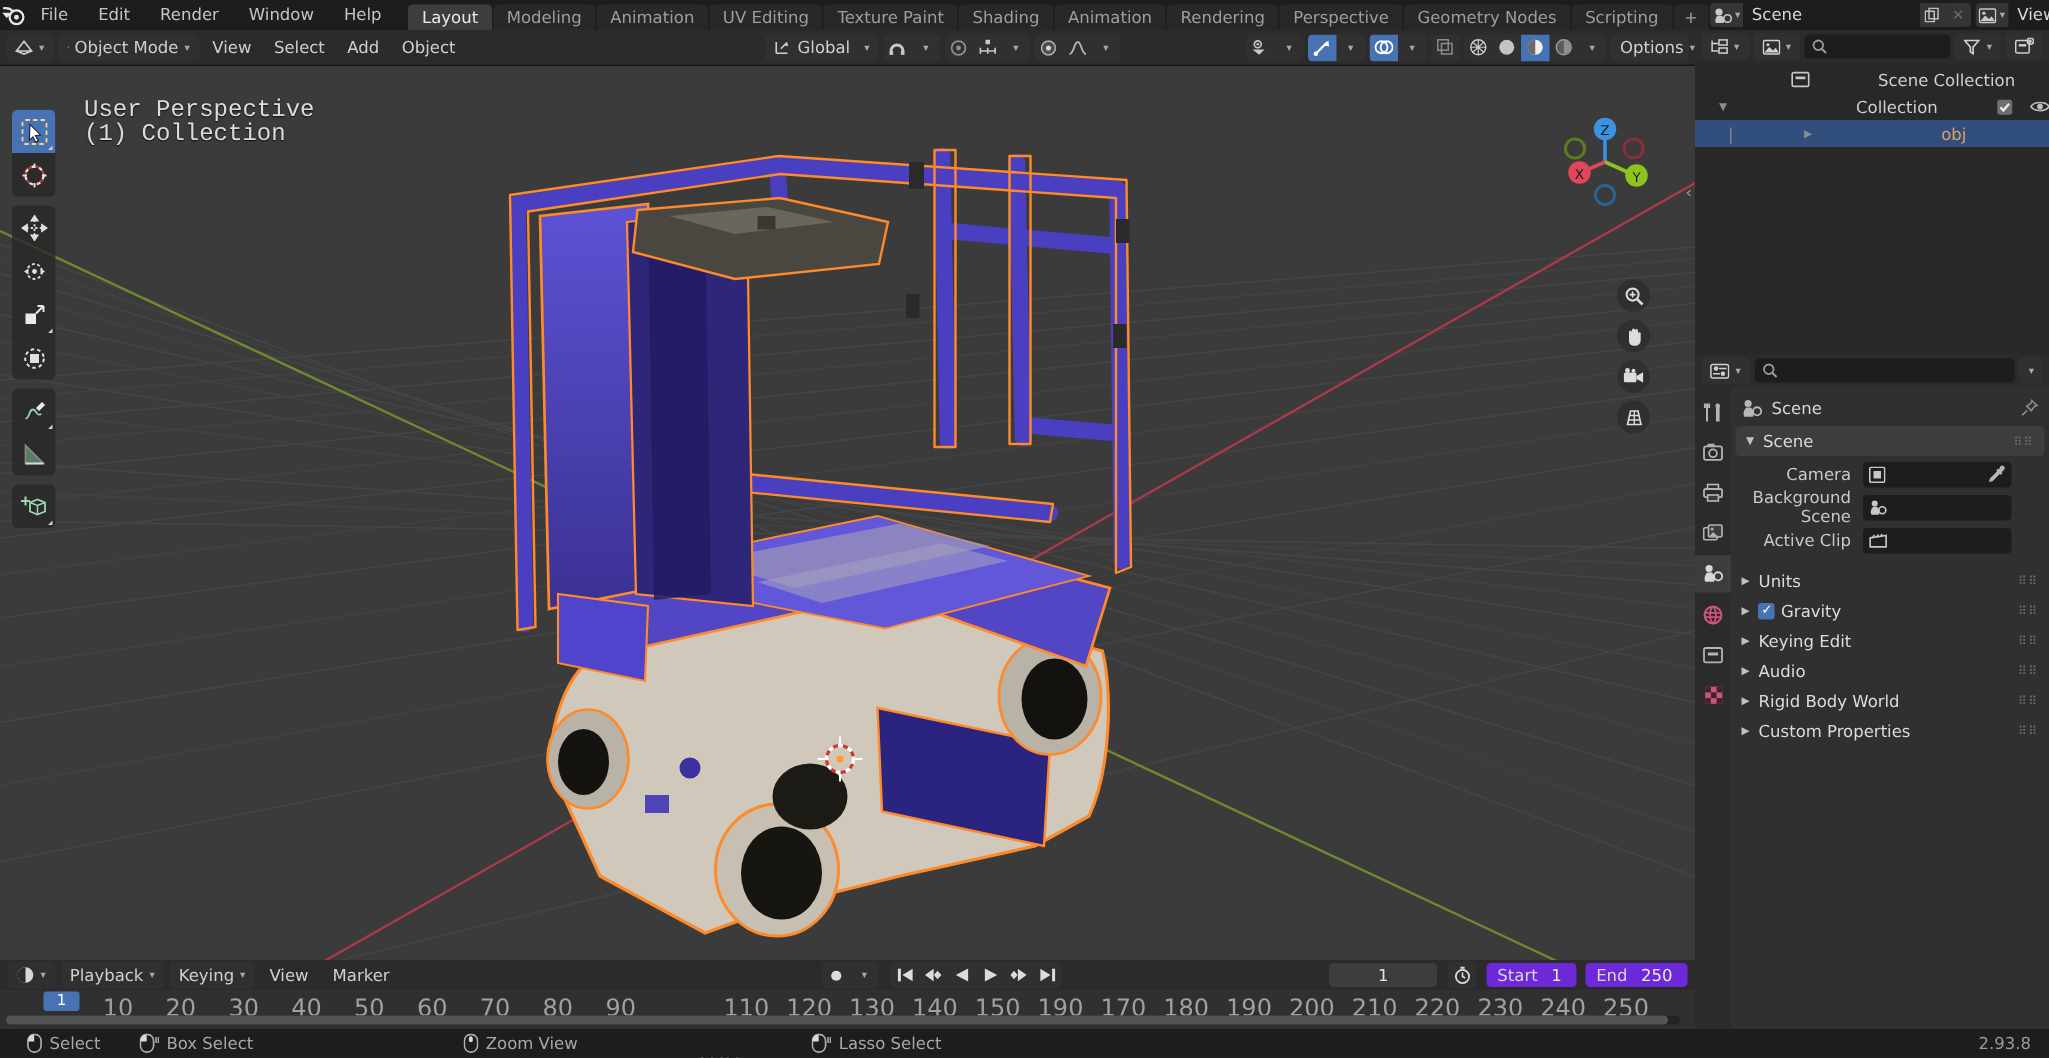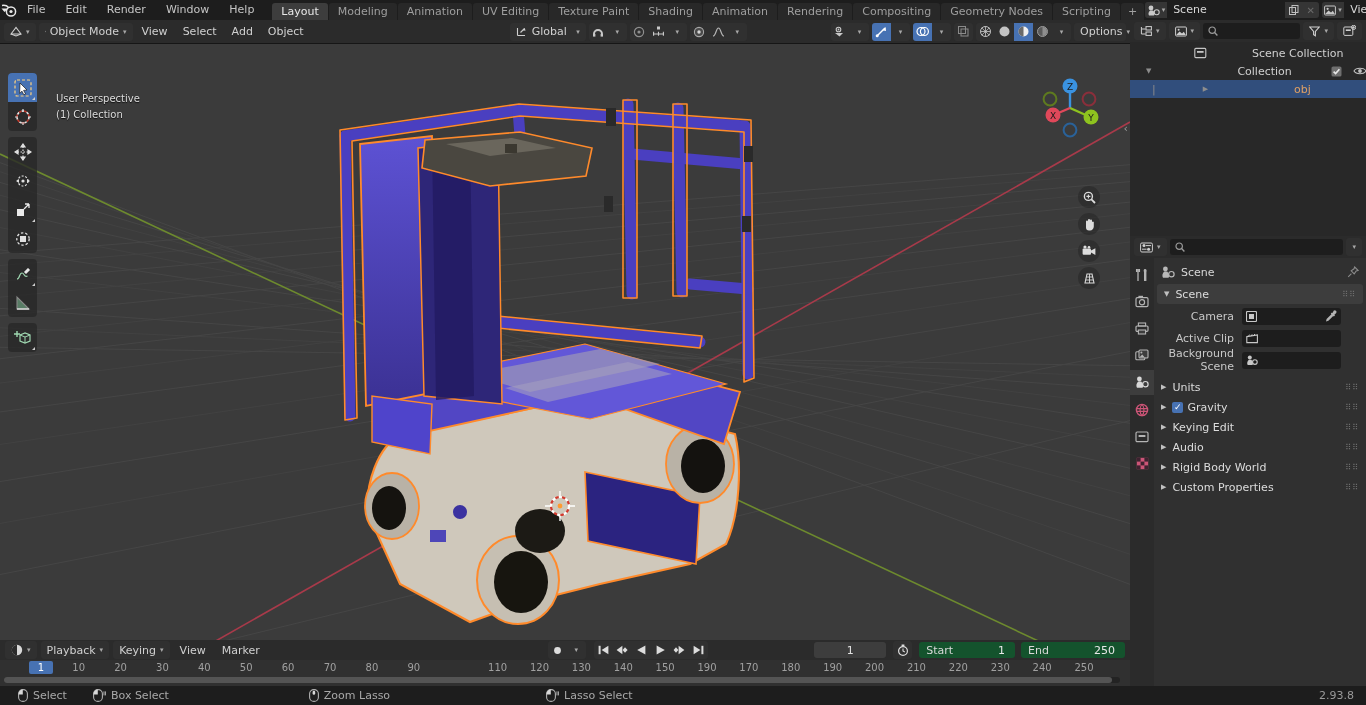--- a/index.html
+++ b/index.html
@@ -33,51 +33,51 @@
   .hgroup { display:flex; align-items:center; background:#303030; border-radius:3px; overflow:hidden; height:18px; }
   .hgroup > .seg { width:19px; height:18px; display:flex; align-items:center; justify-content:center; color:#c8c8c8; }
   .hgroup > .seg.on { background:#4772b3; color:#fff; }
   .chev { font-size:7px; color:#a8a8a8; }
   .spacer { flex:1; }
 
   
   .viewport { position:absolute; left:0; top:44px; width:1130px; height:596px;
     background:#3b3b3b; overflow:hidden; }
   .vp-canvas{ position:absolute; inset:0; }
-  .vp-text { position:absolute; left:56px; top:47px; font-size:10px; color:#dcdcdc;
-    text-shadow:0 1px 1px rgba(0,0,0,.8); line-height:16px; }
+  .vp-text { position:absolute; left:56px; top:21px; font-size:16px; color:#dcdcdc;
+    text-shadow:0 1px 1px rgba(0,0,0,.8); line-height:16px;font-family:Liberation Mono, monospace; }
   .toolbar { position:absolute; left:8px; top:29px; width:29px; display:flex; flex-direction:column; gap:1px; }
   .tgrp { display:flex; flex-direction:column; background:#282828cc; border-radius:4px; overflow:hidden; margin-bottom:5px;}
   .tbtn { width:29px; height:29px; display:flex; align-items:center; justify-content:center;
     color:#d8d8d8; position:relative; }
   .tbtn.active { background:#4772b3; }
   .tbtn .corner { position:absolute; right:2px; bottom:2px; width:0; height:0;
     border-left:3px solid transparent; border-bottom:3px solid #cfcfcf; }
 
   
   .gizmo { position:absolute; right:24px; top:28px; width:72px; height:72px; }
   .navbtns { position:absolute; right:30px; top:142px; display:flex; flex-direction:column; gap:5px; }
   .navbtn { width:22px; height:22px; border-radius:50%; background:#28282899;
     display:flex; align-items:center; justify-content:center; color:#d6d6d6; }
   .sidearrow { position:absolute; right:2px; top:78px; color:#9a9a9a; font-size:11px; }
 
   
   .tlheader { position:absolute; left:0; top:640px; width:1130px; height:20px; background:#2b2b2b;
     display:flex; align-items:center; padding:0 5px; gap:4px; }
   .tlrow { position:absolute; left:0; top:660px; width:1130px; height:26px; background:#303030; }
   .tl-ticks { position:absolute; left:0; top:0; width:1130px; height:16px; }
-  .tick { position:absolute; top:2px; font-size:10px; color:#a0a0a0; transform:translateX(-50%); }
+  .tick { position:absolute; top:2px; font-size:16px; color:#a0a0a0; transform:translateX(-50%); }
   .playhead { position:absolute; top:1px; width:24px; height:13px; background:#4772b3;
     border-radius:2px; color:#fff; font-size:10px; display:flex; align-items:center; justify-content:center;
     transform:translateX(-50%); }
   .scrollbar { position:absolute; left:4px; top:17px; width:1116px; height:6px; background:#232323; border-radius:3px;}
   .scrollbar i { position:absolute; left:0; top:0; width:1108px; height:6px; background:#545454; border-radius:3px; display:block;}
   .frame-field { height:16px; background:#3d3d3d; border-radius:3px; display:flex; align-items:center;
     justify-content:center; color:#e2e2e2; font-size:11px; }
-  .startend { display:flex; align-items:center; height:16px; background:#14532d; border-radius:3px; overflow:hidden;gap:36px; }
+  .startend { display:flex; align-items:center; height:16px; background:#6d28d9; border-radius:3px; overflow:hidden; }
   .startend .lbl { padding:0 7px; font-size:11px; color:#d8d8d8; }
   .startend .val { padding:0 10px 0 2px; font-size:11px; color:#e8e8e8; }
 
   
   .outliner { position:absolute; left:1130px; top:20px; width:236px; height:216px; background:#2b2b2b; }
   .ol-header { height:22px; display:flex; align-items:center; gap:3px; padding:0 4px; background:#2b2b2b; }
   .search-box { flex:1; height:16px; background:#1d1d1d; border-radius:3px; display:flex; align-items:center;
     padding:0 5px; gap:4px; color:#8a8a8a; }
   .ol-body { position:absolute; left:0; top:22px; width:236px; height:194px; background:#282828; padding-top:2px; }
   .ol-row { height:18px; display:flex; align-items:center; padding-right:6px; font-size:11px; color:#d0d0d0;gap:39px; }
@@ -135,21 +135,21 @@
 
     <div class="wstabs">
       <div class="wstab active">Layout</div>
       <div class="wstab">Modeling</div>
       <div class="wstab">Animation</div>
       <div class="wstab">UV Editing</div>
       <div class="wstab">Texture Paint</div>
       <div class="wstab">Shading</div>
       <div class="wstab">Animation</div>
       <div class="wstab">Rendering</div>
-      <div class="wstab">Compositing</div>
+      <div class="wstab">Perspective</div>
       <div class="wstab">Geometry Nodes</div>
       <div class="wstab">Scripting</div>
       <div class="wstab plus">+</div>
     </div>
 
     <div class="topright">
       <div class="idblock">
         <div class="idicon">
           <svg width="13" height="11" viewBox="0 0 13 11">
             <circle cx="4" cy="3" r="2.4" fill="#c8c8c8"></circle>
@@ -935,35 +935,35 @@
               <rect x="3" y="3" width="5" height="5" fill="#c8c8c8"></rect>
             </svg>
           <span class="pick">
             <svg width="12" height="12" viewBox="0 0 12 12">
                 <path d="M8.6 0.8 A1.7 1.7 0 0 1 11 3.2 L9.4 4.8 L10 5.4 L8.8 6.6 L8.2 6 L3.4 10.8 L1 11.4 L1.6 9 L6.4 4.2 L5.8 3.6 L7 2.4 L7.6 3 Z" fill="#b4b4b4"></path>
               </svg>
           </span>
         </span>
       </div>
       <div class="prop-row">
-        <span class="prop-label">Active Clip</span>
-        <span class="prop-field">
-          <svg width="12" height="11" viewBox="0 0 12 11">
-              <path d="M0.8 3.6 L11.4 2 L11.4 9.6 L0.8 9.6 Z" fill="none" stroke="#c8c8c8" stroke-width="1.1"></path>
-              <path d="M2.4 3.4 L3.6 1.6 M5 3.1 L6.2 1.3 M7.6 2.8 L8.8 1" stroke="#c8c8c8" stroke-width="1"></path>
-            </svg>
-        </span>
-      </div>
-      <div class="prop-row">
         <span class="prop-label">Background Scene</span>
         <span class="prop-field">
           <svg width="12" height="11" viewBox="0 0 12 11">
               <circle cx="3.8" cy="2.6" r="2" fill="#c8c8c8"></circle>
               <path d="M2.8 4.8 C1.2 6.3 0.7 8.6 1.7 10.1 L6.5 10.1 C7.5 8.6 6.8 6.2 5.3 4.8 Z" fill="#c8c8c8"></path>
               <circle cx="8.9" cy="7.1" r="2.3" fill="none" stroke="#c8c8c8" stroke-width="1.1"></circle>
+            </svg>
+        </span>
+      </div>
+      <div class="prop-row">
+        <span class="prop-label">Active Clip</span>
+        <span class="prop-field">
+          <svg width="12" height="11" viewBox="0 0 12 11">
+              <path d="M0.8 3.6 L11.4 2 L11.4 9.6 L0.8 9.6 Z" fill="none" stroke="#c8c8c8" stroke-width="1.1"></path>
+              <path d="M2.4 3.4 L3.6 1.6 M5 3.1 L6.2 1.3 M7.6 2.8 L8.8 1" stroke="#c8c8c8" stroke-width="1"></path>
             </svg>
         </span>
       </div>
 
       <div style="height:6px"></div>
 
       <div class="panel-head">
         <span class="tri">▶</span>
         <span>Units</span>
         <span class="grip">⠿⠿</span>
@@ -1011,21 +1011,21 @@
           <path d="M0.6 5.4 V4.8 a4.2 4.2 0 0 1 4.2-4.2 V5.4 Z" fill="#d8d8d8"></path>
           <path d="M11 2.4 V6.4 M12.6 2.4 V6.4" stroke="#b0b0b0" stroke-width="1"></path>
         </svg>
       <span>Box Select</span>
     </div>
     <div class="st-item" style="margin-left:140px">
       <svg width="10" height="13" viewBox="0 0 10 13">
           <rect x="0.6" y="0.6" width="8.8" height="11.8" rx="4.2" fill="none" stroke="#b0b0b0" stroke-width="1.1"></rect>
           <rect x="3.6" y="1.8" width="2.6" height="4" rx="1.3" fill="#d8d8d8"></rect>
         </svg>
-      <span>Zoom Lasso</span>
+      <span>Zoom View</span>
     </div>
     <div class="st-item" style="margin-left:156px">
       <svg width="13" height="13" viewBox="0 0 13 13">
           <rect x="0.6" y="0.6" width="8.8" height="11.8" rx="4.2" fill="none" stroke="#b0b0b0" stroke-width="1.1"></rect>
           <path d="M0.6 5.4 V4.8 a4.2 4.2 0 0 1 4.2-4.2 V5.4 Z" fill="#d8d8d8"></path>
           <path d="M11 2.4 V6.4 M12.6 2.4 V6.4" stroke="#b0b0b0" stroke-width="1"></path>
         </svg>
       <span>Lasso Select</span>
     </div>
     <div class="ver">2.93.8</div>

